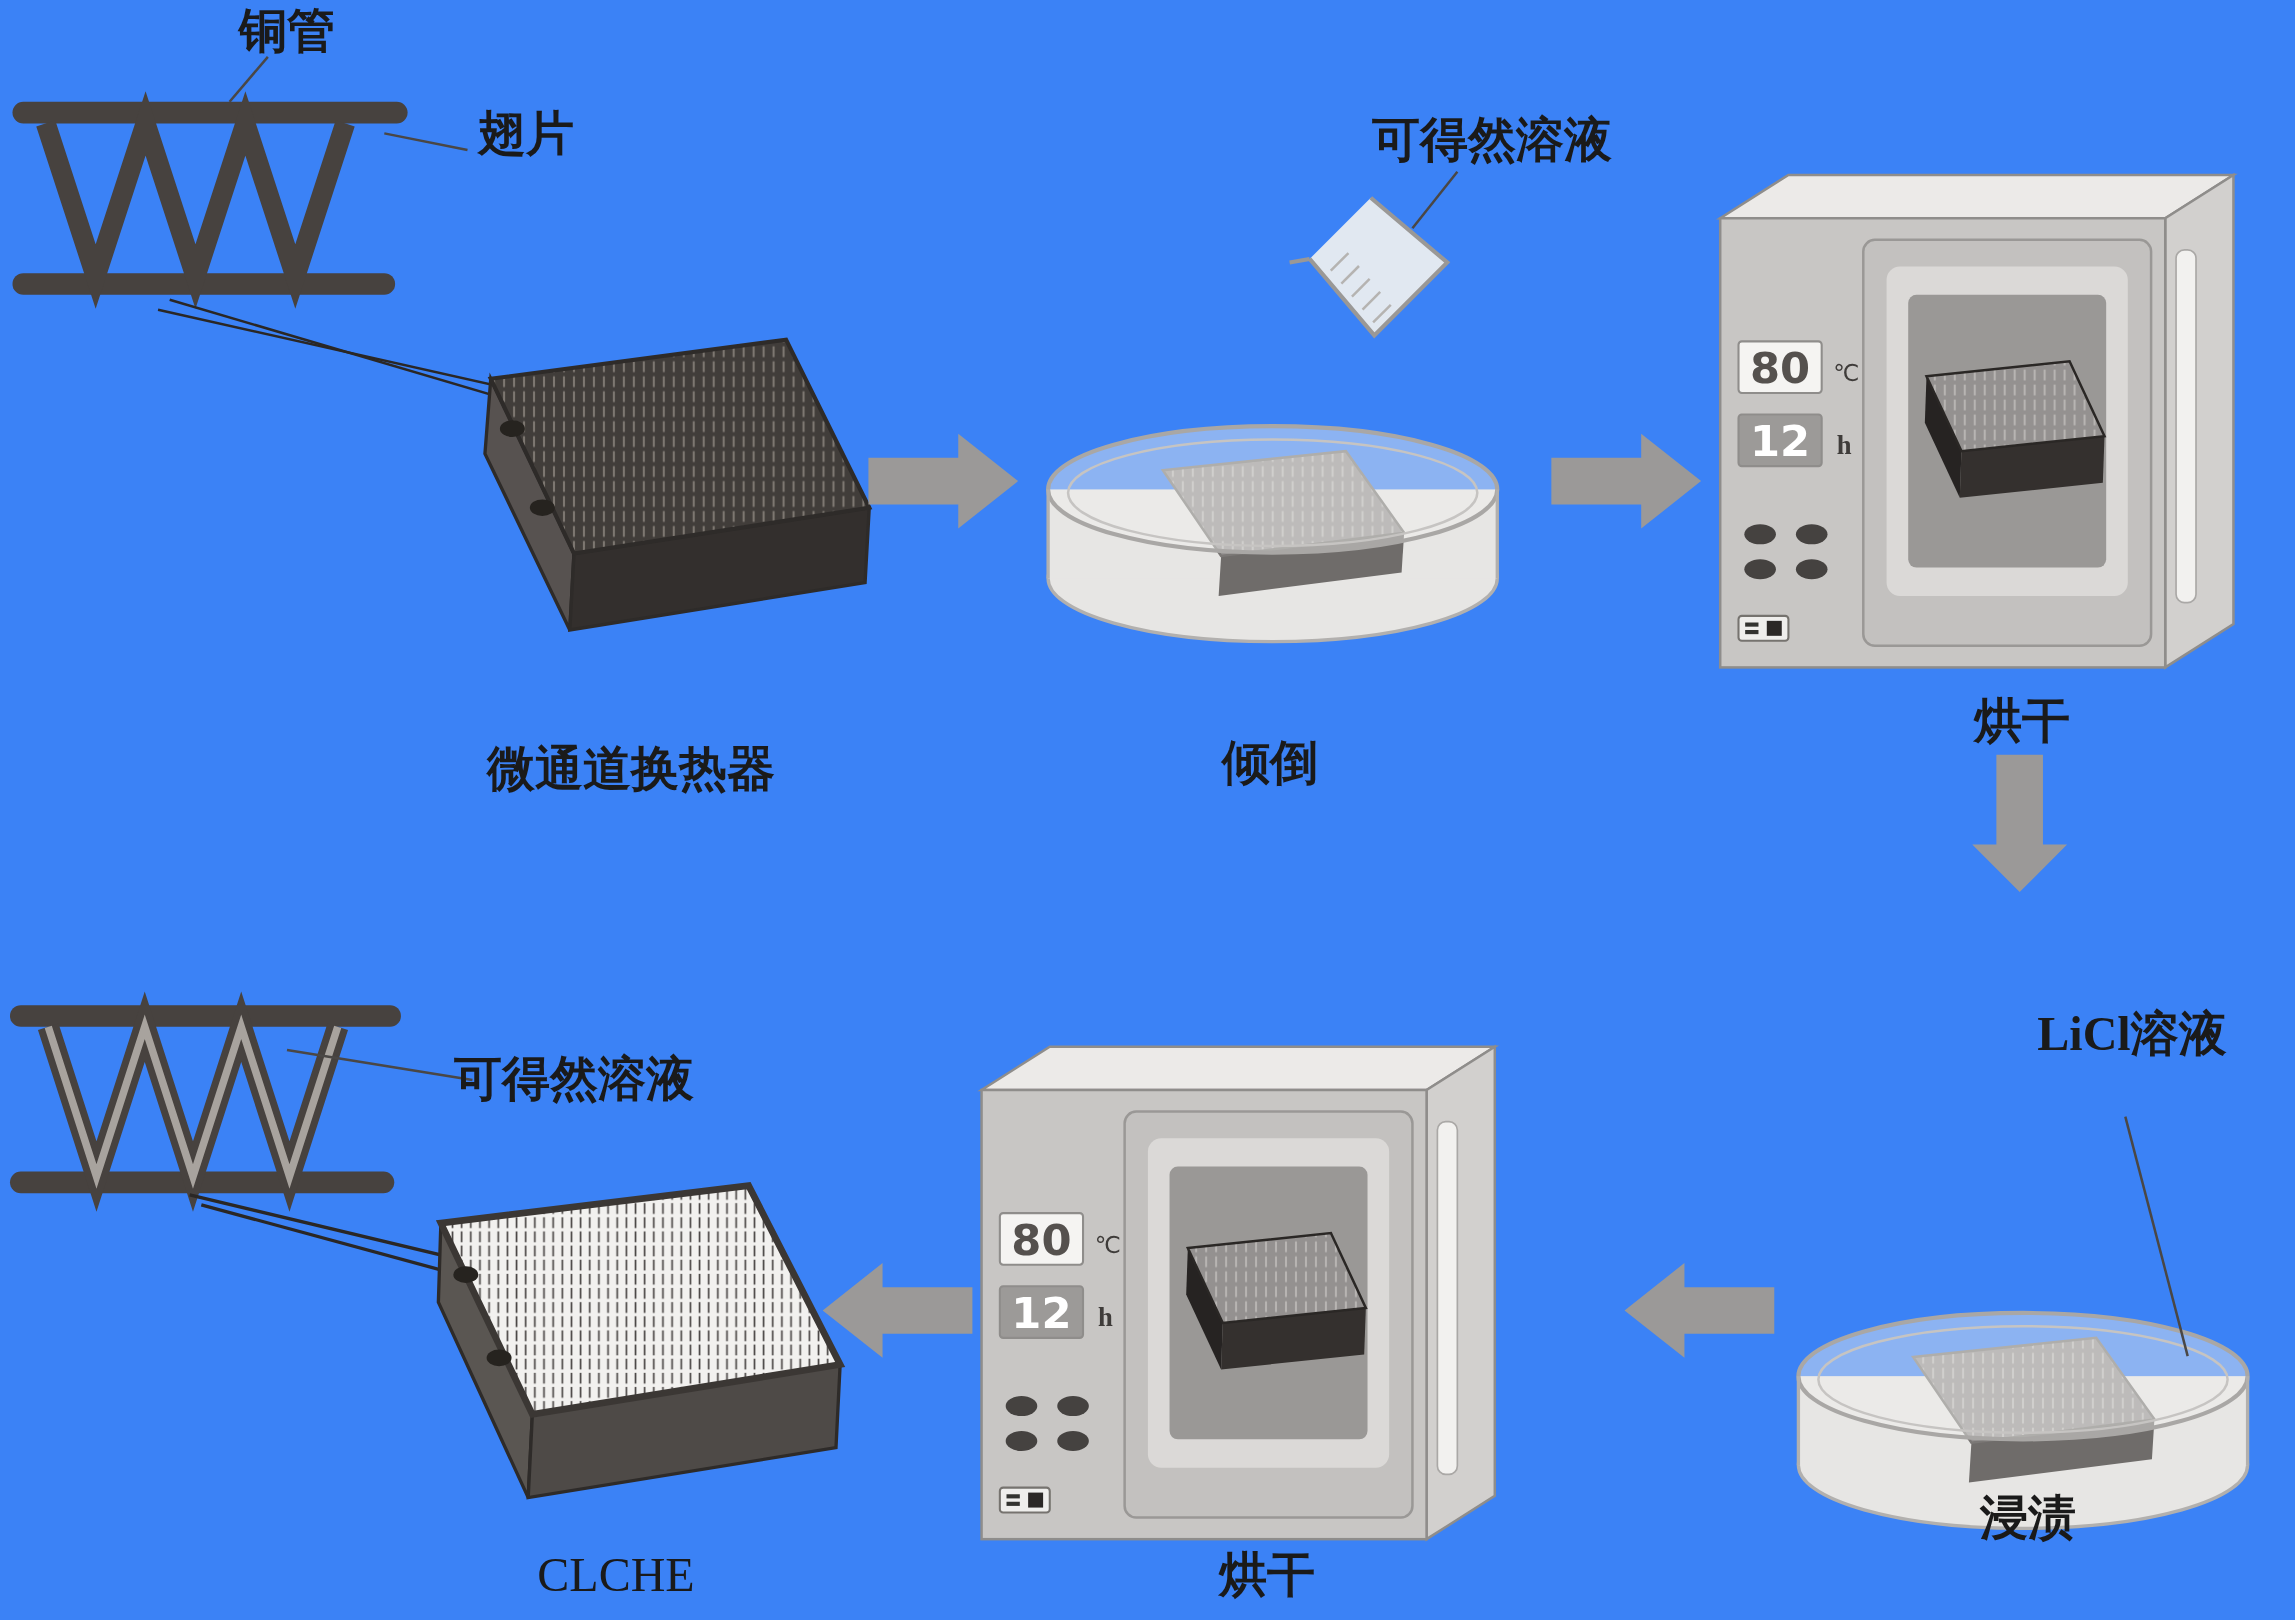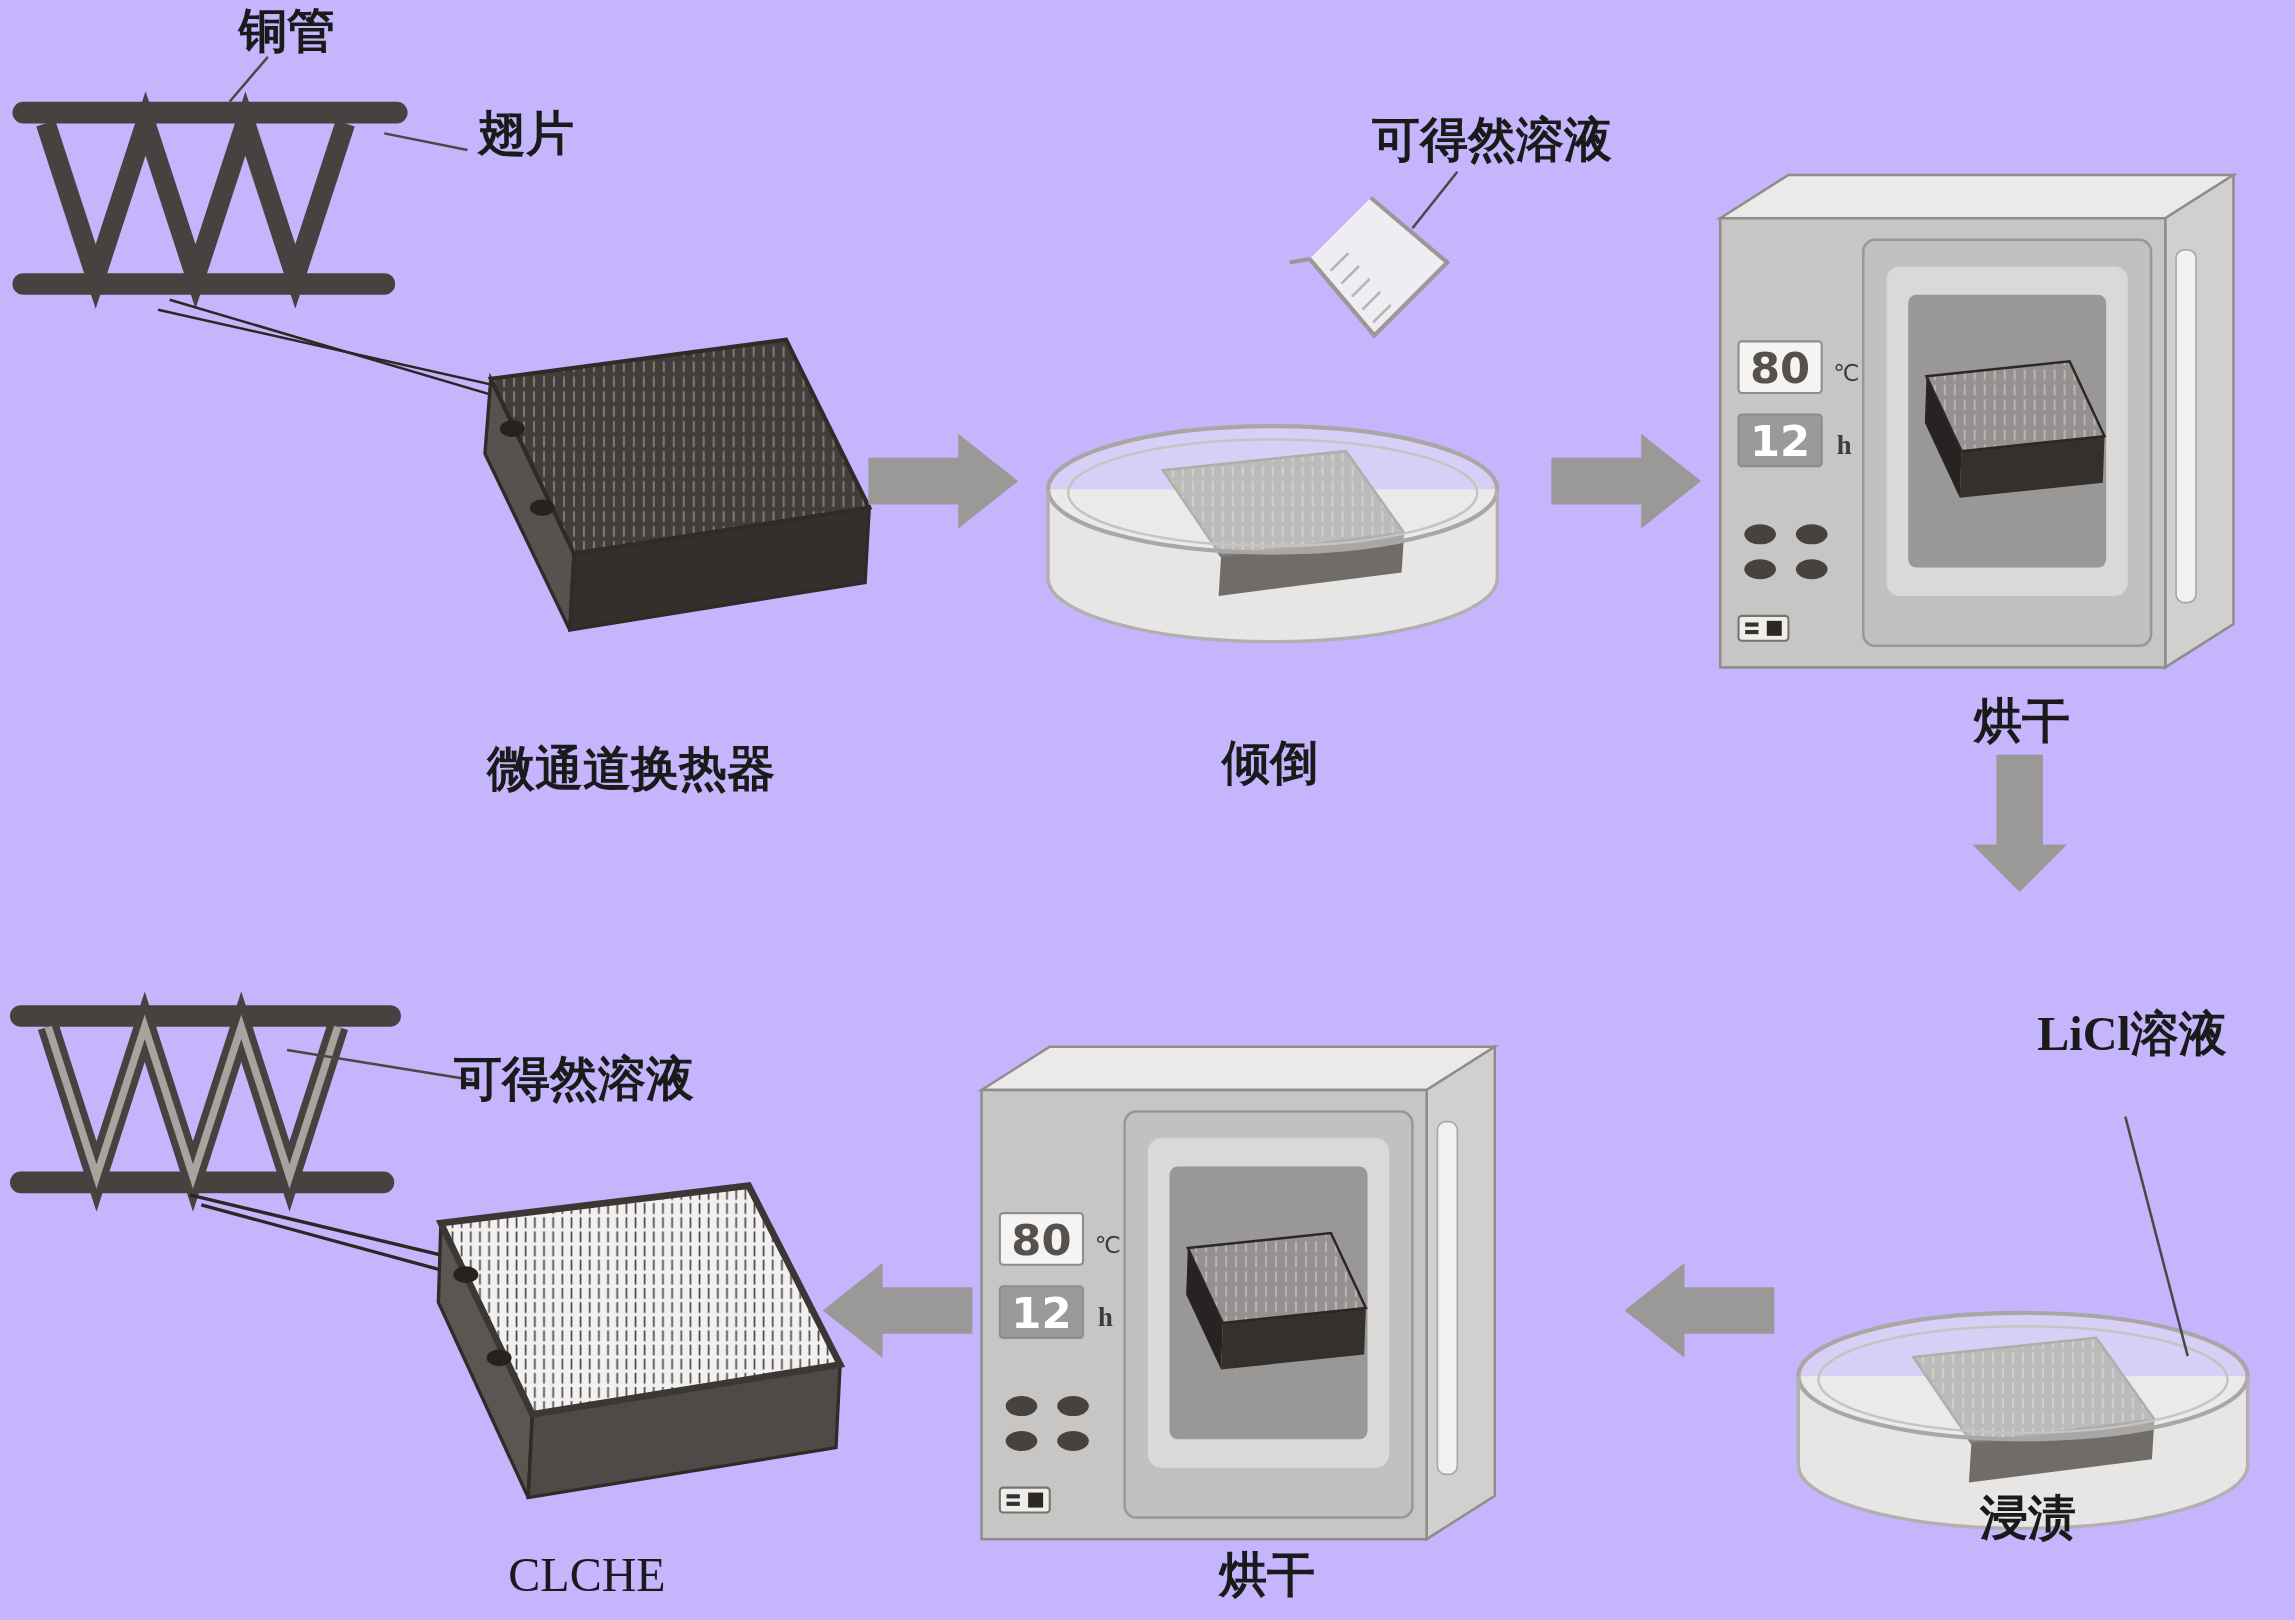--- a/index.html
+++ b/index.html
@@ -1,18 +1,18 @@
 <!DOCTYPE html>
 <html style="font-size:13.3px"><head>
 <meta charset="utf-8">
 <style>
   html,body{margin:0;padding:0;}
   body{width:2295px;height:1621px;background:#ffffff;overflow:hidden;
        font-family:"Liberation Serif","DejaVu Sans",serif;}
-  .stage{position:relative;width:2295px;height:1621px;background:#c4b5fd;}
+  .stage{position:relative;width:2295px;height:1621px;background:#3b82f6;}
   .stage > svg{position:absolute;left:0;top:0;}
   .lbl{position:absolute;transform:translateX(-50%);white-space:nowrap;
        font-size:48px;font-weight:700;color:#1a1a1a;line-height:1;
        font-family:"Liberation Serif","DejaVu Sans",serif;}
   .lbl.plain{font-weight:400;}
   .digits{font-family:"DejaVu Sans","Liberation Sans",sans-serif;font-weight:bold;}
 </style>
 </head>
 <body>
 
@@ -161,17 +161,17 @@
 
 <div class="lbl" style="left:287px;top:6.7px;">铜管</div>
 <div class="lbl" style="left:526px;top:110px;">翅片</div>
 <div class="lbl" style="left:631px;top:697px;margin-top:48px;">微通道换热器</div>
 <div class="lbl" style="left:1474px;top:116px;margin-left:18px;">可得然溶液</div>
 <div class="lbl" style="left:1270px;top:739px;">倾倒</div>
 <div class="lbl" style="left:2022px;top:697px;">烘干</div>
 <div class="lbl" style="left:2132px;top:1010px;">LiCl溶液</div>
 <div class="lbl" style="left:2028px;top:1494px;text-align:center;">浸渍</div>
 <div class="lbl" style="left:1267px;top:1551px;">烘干</div>
-<div class="lbl plain" style="left:587px;top:1551px;">CLCHE</div>
+<div class="lbl plain" style="left:616px;top:1551px;">CLCHE</div>
 <div class="lbl" style="left:574px;top:1055px;">可得然溶液</div>
 
 </div>
 
 
 </body></html>

